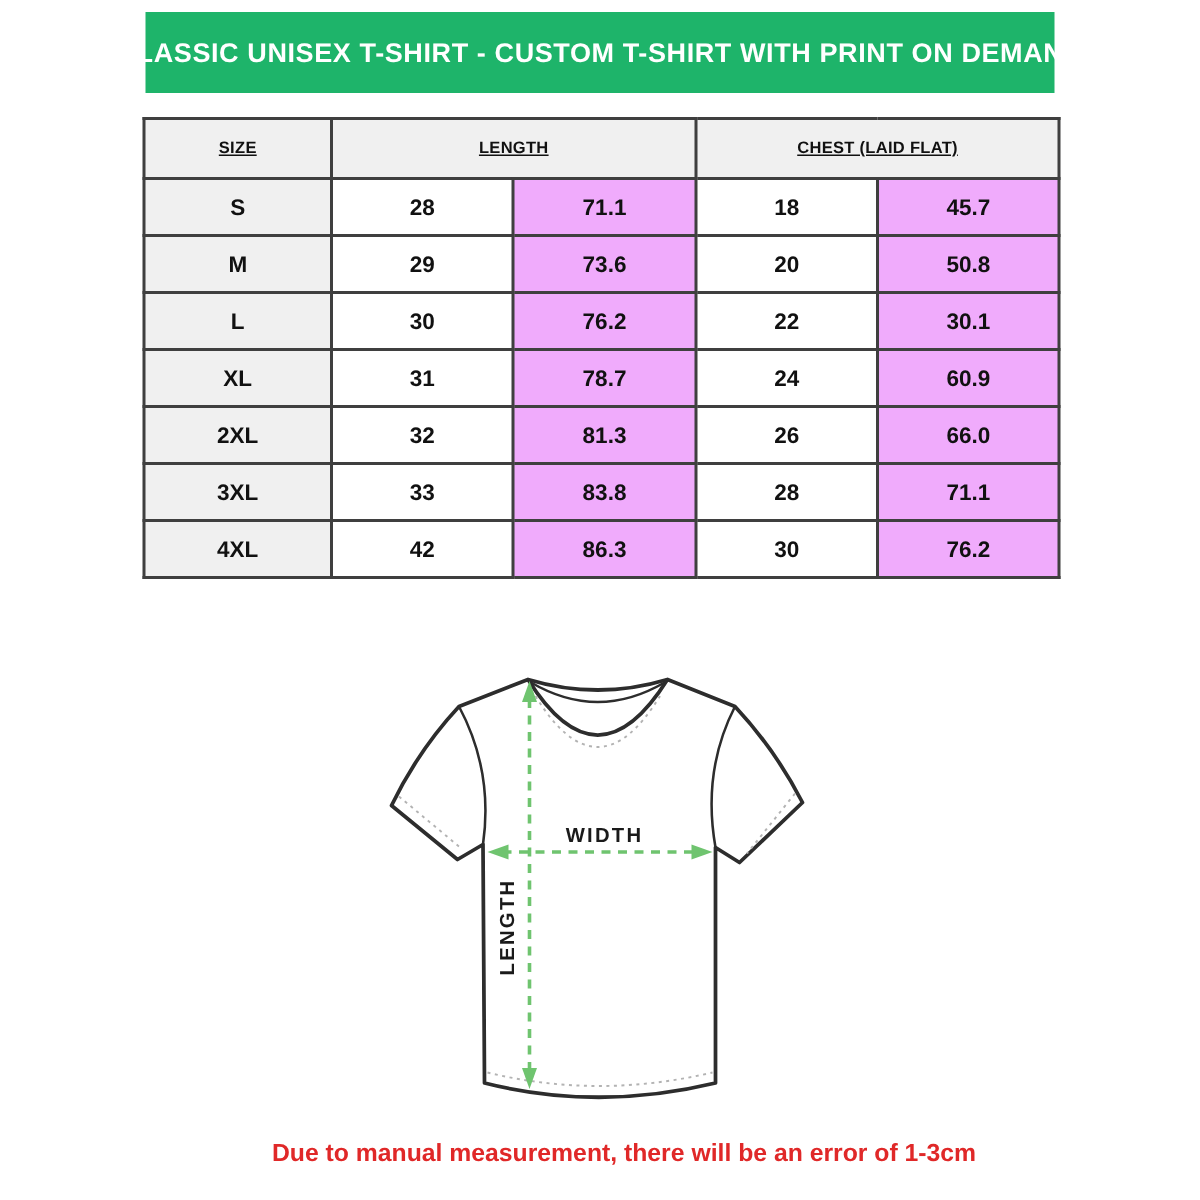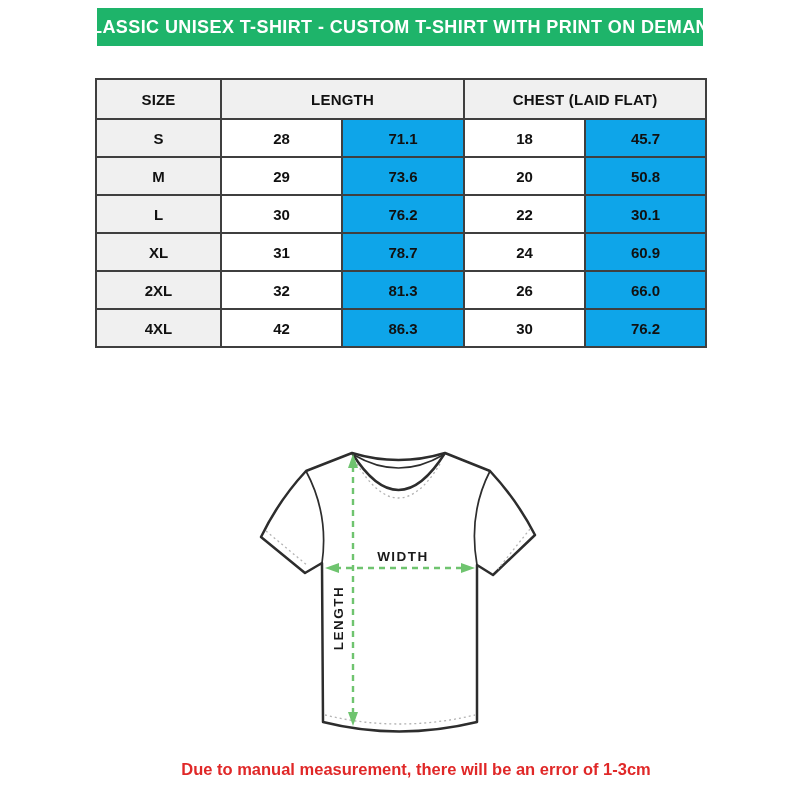--- a/index.html
+++ b/index.html
@@ -1,37 +1,37 @@
 <!DOCTYPE html>
 <html><head>
 <meta charset="utf-8">
 <style>
   html,body{margin:0;padding:0;background:#ffffff;}
   .page{
     position:relative;width:800px;height:800px;background:#ffffff;
     font-family:"Liberation Sans", sans-serif;overflow:hidden;
   }
   .banner{
-    position:absolute;left:97px;top:8px;width:606px;height:38px;
+    position:absolute;left:97px;top:8px;width:606px;height:54px;
     background:#1eb46a;display:flex;align-items:center;justify-content:center;
   }
   .banner-title{
     color:#ffffff;font-weight:bold;font-size:18px;letter-spacing:.4px;
     text-align:center;white-space:nowrap;
   }
   .chart-wrap{position:absolute;left:95px;top:78px;}
   table.size-chart{border-collapse:collapse;width:610px;table-layout:fixed;}
   .size-chart th,.size-chart td{
     border:2px solid #3f3f3f;text-align:center;vertical-align:middle;
     color:#111111;padding:0;
   }
-  .size-chart th{height:38px;background:#f0f0f0;font-size:15px;font-weight:bold;letter-spacing:.2px;}
+  .size-chart th{height:38px;background:#f0f0f0;font-size:11px;font-weight:bold;letter-spacing:.2px;text-decoration:underline;}
   .size-chart td{height:36px;font-size:15px;font-weight:bold;}
   .c-size{background:#f0f0f0;}
-  .c-cm{background:#0ea5e9;}
+  .c-cm{background:#f0abfc;}
   .c-in{background:#ffffff;border-radius:13px;}
   .tshirt-wrap{position:absolute;left:253px;top:442px;width:292px;height:300px;}
   .note{
     position:absolute;left:16px;top:760px;width:800px;text-align:center;
     color:#e02828;font-weight:bold;font-size:16.5px;
   }
 </style>
 </head>
 <body>
 
@@ -87,20 +87,27 @@
           <td class="c-cm">60.9</td>
         </tr>
         <tr>
           <td class="c-size">2XL</td>
           <td class="c-in">32</td>
           <td class="c-cm">81.3</td>
           <td class="c-in">26</td>
           <td class="c-cm">66.0</td>
         </tr>
         <tr>
+          <td class="c-size">3XL</td>
+          <td class="c-in">33</td>
+          <td class="c-cm">83.8</td>
+          <td class="c-in">28</td>
+          <td class="c-cm">71.1</td>
+        </tr>
+        <tr>
           <td class="c-size">4XL</td>
           <td class="c-in">42</td>
           <td class="c-cm">86.3</td>
           <td class="c-in">30</td>
           <td class="c-cm">76.2</td>
         </tr>
       </tbody>
     </table>
   </div>
 

